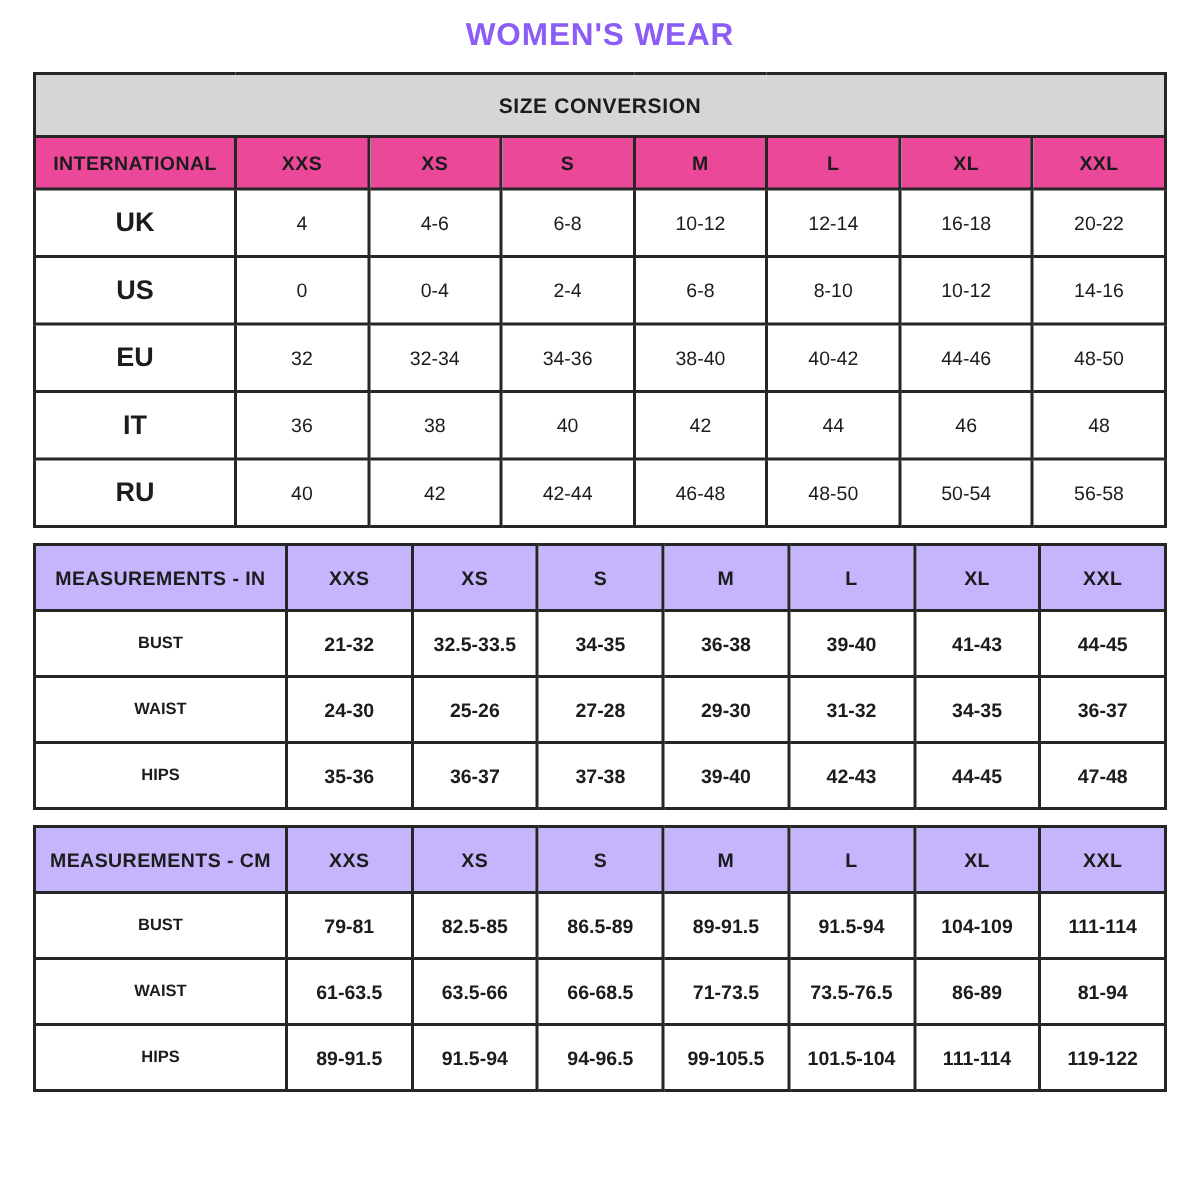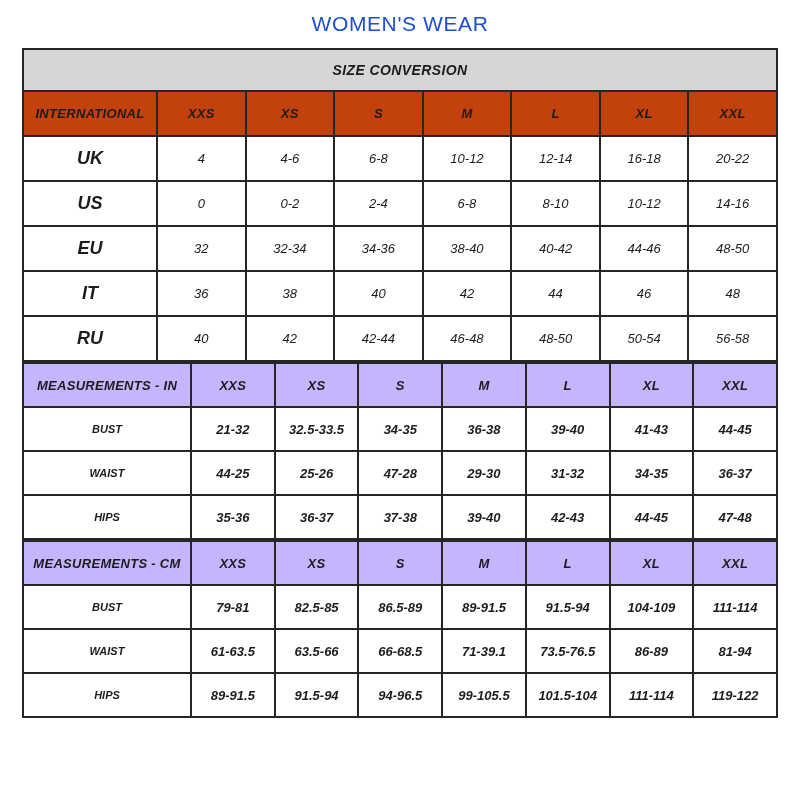--- a/index.html
+++ b/index.html
@@ -7,54 +7,54 @@
     width: 800px;
     background: #ffffff;
     font-family: "Liberation Sans", sans-serif;
     color: #1c1c1c;
   }
   body { padding: 8px 22px 10px 22px; }
 
   .page-title {
     text-align: center;
     font-size: 21px;
-    font-weight: 400;
+    font-weight: 700;
     letter-spacing: 0.6px;
-    color: #1d4ed8;
+    color: #8b5cf6;
     margin: 4px 0 12px 0;
   }
 
   table {
     border-collapse: collapse;
     table-layout: fixed;
     width: 756px;
-    font-style: italic;
+    margin-bottom: 10px;
   }
   th, td {
     border: 2px solid #262626;
     text-align: center;
     vertical-align: middle;
     overflow: hidden;
     white-space: nowrap;
   }
 
   
   .t1 .caption-cell {
     background: #d6d6d6;
     height: 42px;
     font-size: 14px;
     font-weight: 700;
     letter-spacing: 0.4px;
   }
   .t1 col.label-col { width: 134px; }
   .t1 thead th {
-    height: 45px;
+    height: 35px;
     font-size: 13px;
     font-weight: 700;
-    background: #c2410c;
+    background: #ec4899;
     letter-spacing: 0.3px;
   }
   .t1 tbody th { font-size: 18px; font-weight: 700; height: 45px; }
   .t1 tbody td { font-size: 13px; font-weight: 500; height: 45px; }
 
   
   .tm col.label-col { width: 168px; }
   .tm thead th {
     background: #c4b5fd;
     height: 44px;
@@ -103,21 +103,21 @@
         <td>4-6</td>
         <td>6-8</td>
         <td>10-12</td>
         <td>12-14</td>
         <td>16-18</td>
         <td>20-22</td>
       </tr>
       <tr>
         <th>US</th>
         <td>0</td>
-        <td>0-2</td>
+        <td>0-4</td>
         <td>2-4</td>
         <td>6-8</td>
         <td>8-10</td>
         <td>10-12</td>
         <td>14-16</td>
       </tr>
       <tr>
         <th>EU</th>
         <td>32</td>
         <td>32-34</td>
@@ -179,23 +179,23 @@
         <td>21-32</td>
         <td>32.5-33.5</td>
         <td>34-35</td>
         <td>36-38</td>
         <td>39-40</td>
         <td>41-43</td>
         <td>44-45</td>
       </tr>
       <tr>
         <th>WAIST</th>
-        <td>44-25</td>
+        <td>24-30</td>
         <td>25-26</td>
-        <td>47-28</td>
+        <td>27-28</td>
         <td>29-30</td>
         <td>31-32</td>
         <td>34-35</td>
         <td>36-37</td>
       </tr>
       <tr>
         <th>HIPS</th>
         <td>35-36</td>
         <td>36-37</td>
         <td>37-38</td>
@@ -239,21 +239,21 @@
         <td>89-91.5</td>
         <td>91.5-94</td>
         <td>104-109</td>
         <td>111-114</td>
       </tr>
       <tr>
         <th>WAIST</th>
         <td>61-63.5</td>
         <td>63.5-66</td>
         <td>66-68.5</td>
-        <td>71-39.1</td>
+        <td>71-73.5</td>
         <td>73.5-76.5</td>
         <td>86-89</td>
         <td>81-94</td>
       </tr>
       <tr>
         <th>HIPS</th>
         <td>89-91.5</td>
         <td>91.5-94</td>
         <td>94-96.5</td>
         <td>99-105.5</td>

